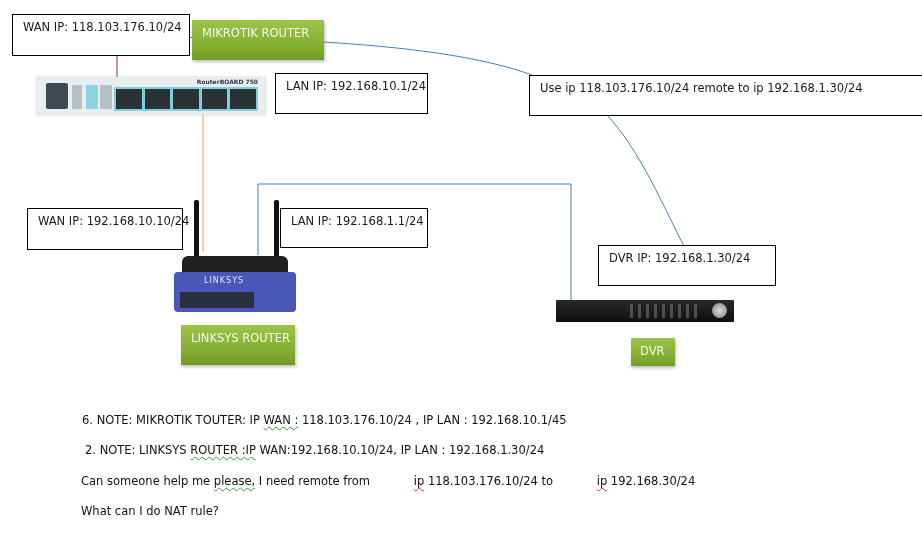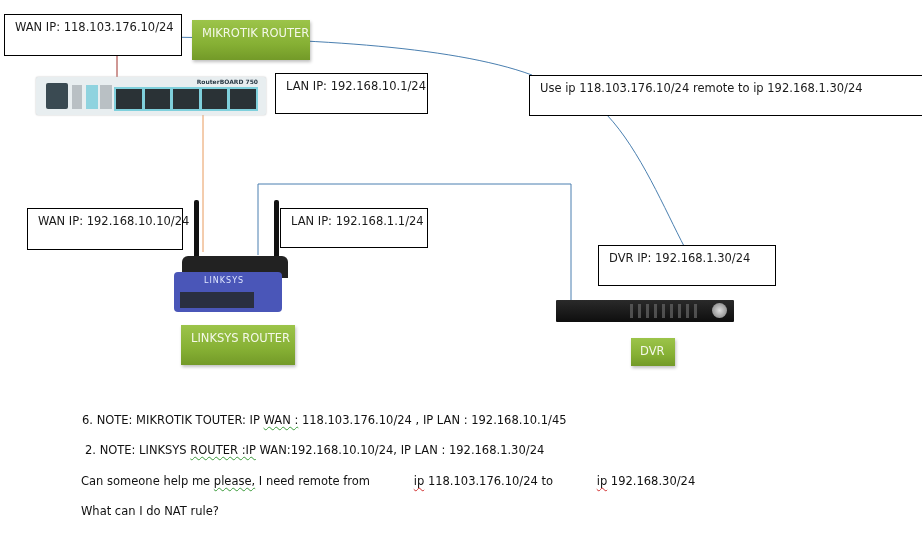--- a/index.html
+++ b/index.html
@@ -36,38 +36,38 @@
   <div style="position:absolute;left:78px;top:10px;width:144px;height:24px;background:#7fd0dc;display:flex;gap:3px;padding:2px;box-sizing:border-box;">
     <div style="flex:1;background:#2a3236;"></div>
     <div style="flex:1;background:#2a3236;"></div>
     <div style="flex:1;background:#2a3236;"></div>
     <div style="flex:1;background:#2a3236;"></div>
     <div style="flex:1;background:#2a3236;"></div>
   </div>
   <div style="position:absolute;right:8px;top:1px;font-size:6px;font-weight:bold;color:#2a3a46;">RouterBOARD 750</div>
 </div>
 
-<div class="box" style="left:4px;top:14px;width:178px;height:42px;">
+<div class="box" style="left:12px;top:14px;width:178px;height:42px;">
   <span>WAN IP: 118.103.176.10/24</span>
 </div>
-<div class="green" style="left:192px;top:20px;width:118px;height:40px;">
+<div class="green" style="left:192px;top:20px;width:132px;height:40px;">
   <span>MIKROTIK ROUTER</span>
 </div>
 <div class="box" style="left:275px;top:73px;width:153px;height:41px;">
   <span>LAN IP: 192.168.10.1/24</span>
 </div>
 <div class="box" style="left:529px;top:75px;width:400px;height:41px;border-right:none;">
   <span>Use ip 118.103.176.10/24  remote to ip 192.168.1.30/24</span>
 </div>
 
 <div class="abs" style="left:174px;top:200px;width:122px;height:115px;">
   <div style="position:absolute;left:20px;top:0;width:5px;height:62px;background:#111;border-radius:2px;"></div>
   <div style="position:absolute;left:100px;top:0;width:5px;height:62px;background:#111;border-radius:2px;"></div>
   <div style="position:absolute;left:8px;top:56px;width:106px;height:22px;background:#222;border-radius:6px 6px 0 0;"></div>
-  <div style="position:absolute;left:0;top:72px;width:108px;height:40px;background:#4a56b8;border-radius:4px;">
+  <div style="position:absolute;left:0;top:72px;width:122px;height:40px;background:#4a56b8;border-radius:4px;">
     <div style="position:absolute;left:30px;top:4px;font-size:8px;color:#dfe6ff;letter-spacing:1px;">LINKSYS</div>
     <div style="position:absolute;left:6px;top:20px;width:74px;height:16px;background:#2a2f40;"></div>
   </div>
 </div>
 <div class="box" style="left:27px;top:208px;width:156px;height:42px;">
   <span>WAN IP: 192.168.10.10/24</span>
 </div>
 <div class="box" style="left:280px;top:208px;width:148px;height:40px;">
   <span>LAN IP: 192.168.1.1/24</span>
 </div>

